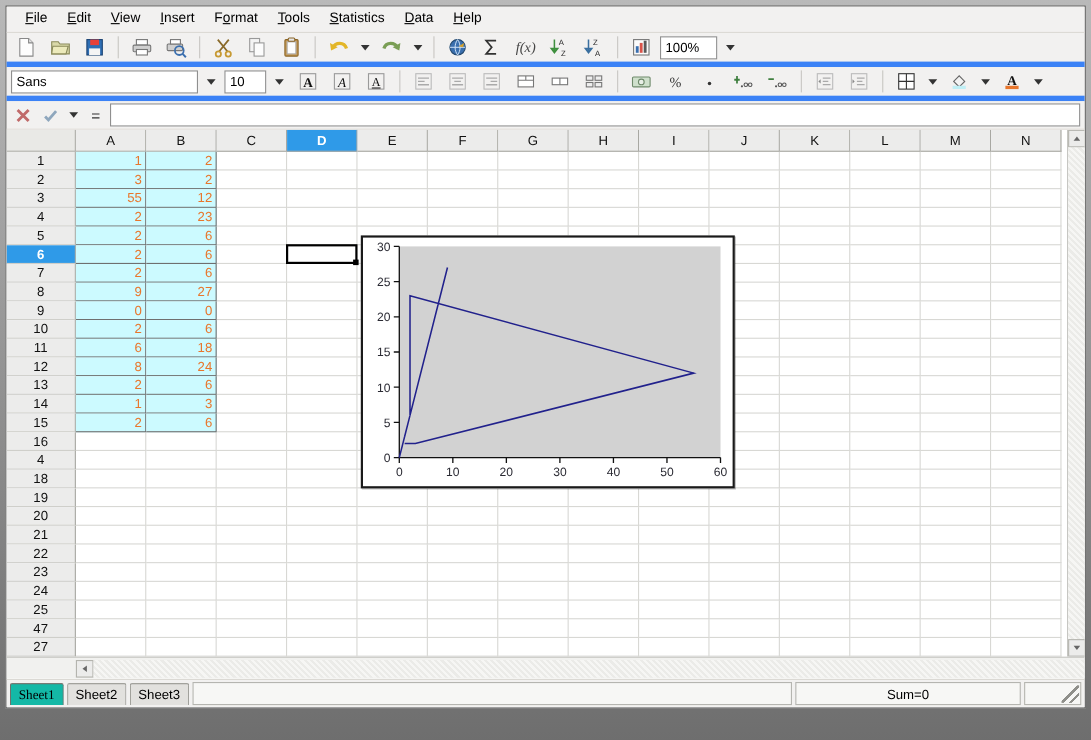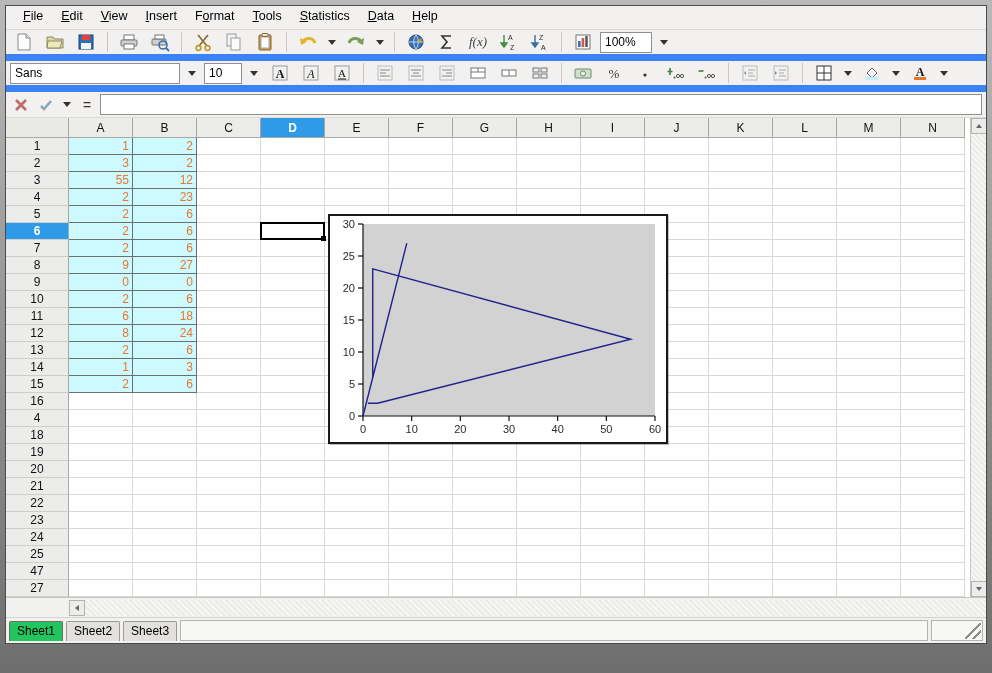--- a/index.html
+++ b/index.html
@@ -77,21 +77,21 @@
   }
   .menu-item {
     padding: 3px 9px; font-size: 12.5px; color: #000; cursor: pointer;
   }
   .menu-item u { text-decoration: underline; }
   
   .toolbar {
     height: 31px;
     display: flex; align-items: center;
     background: #f2f1f0;
-    border-bottom: 7px solid #3b82f6;
+    border-bottom: 5px solid #3b82f6;
     padding: 0 4px;
     gap: 3px;
   }
   .tb-btn {
     width: 28px; height: 26px;
     display: flex; align-items: center; justify-content: center;
     border: 1px solid transparent; border-radius: 3px;
     cursor: pointer;
   }
   .tb-sep { width:1px; height:20px; background:#c8c6c2; margin:0 4px; }
@@ -203,21 +203,21 @@
     height:26px; display:flex; align-items:center;
     background:#f2f1f0; border-top:1px solid #d5d3ce;
     padding:2px 3px; gap:3px;
   }
   .sheet-tab {
     height:20px; padding:1px 7px; font-size:12px;
     border:1px solid #9a9a94; border-bottom:none;
     background:#e2e1de; display:flex; align-items:center; cursor:pointer;
     border-radius:2px 2px 0 0;
   }
-  .sheet-tab.active { background:#22c55e; font-weight:normal; border-color:#6f6f6a;}
+  .sheet-tab.active { background:#14b8a6; font-weight:normal; border-color:#6f6f6a;font-family:Liberation Serif, serif;}
   .status-pane {
     height:21px; border:1px solid #b5b5b0; background:#f7f7f5;
     display:flex; align-items:center; justify-content:center; font-size:12px;
   }
   .grip {
     width:16px;height:16px;
     background:
       linear-gradient(135deg, transparent 45%, #8f8f8a 45%, #8f8f8a 55%, transparent 55%),
       linear-gradient(135deg, transparent 70%, #8f8f8a 70%, #8f8f8a 80%, transparent 80%);
   }
@@ -1085,19 +1085,20 @@
       <div class="sheet-tab active">
         <span>Sheet1</span>
       </div>
       <div class="sheet-tab">
         <span>Sheet2</span>
       </div>
       <div class="sheet-tab">
         <span>Sheet3</span>
       </div>
       <div class="status-pane" style="flex:1;"></div>
+      <div class="status-pane" style="width:205px;">Sum=0</div>
       <div class="status-pane" style="width:52px;position:relative;">
         <span class="grip" style="position:absolute;right:1px;bottom:1px;"></span>
       </div>
     </div>
 
   </div>
 </div>
 
 </body></html>

